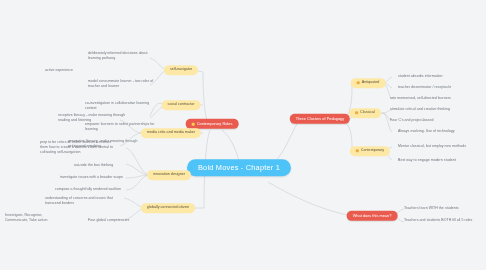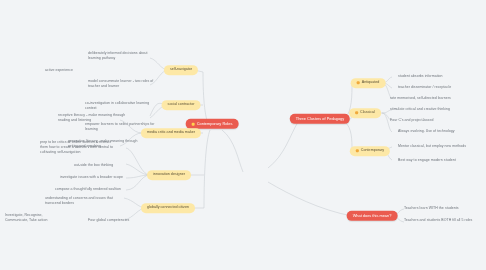--- a/index.html
+++ b/index.html
@@ -141,20 +141,21 @@
       <path d="M382,113 C388,113 388,130 392,132"></path>
 
       <path d="M382,151 C388,151 388,148 392,147"></path>
       <path d="M382,151 C388,151 388,158 392,160"></path>
 
       <path d="M392,216 C398,216 398,210 404,209"></path>
       <path d="M392,216 C398,216 398,221 404,222"></path>
     </g>
   </svg>
 
+  <div class="node central" style="left:239px; top:168px; transform:translate(-50%,-50%);">Bold Moves - Chapter 1</div>
 
   <div class="node red" style="left:212px; top:124px; transform:translate(-50%,-50%);">
     <span class="badge"></span>
     <span>Contemporary Roles</span>
   </div>
 
   <div class="node red" style="left:320px; top:119px; transform:translate(-50%,-50%);">
     <span>Three Clusters of Pedagogy</span>
   </div>
 

